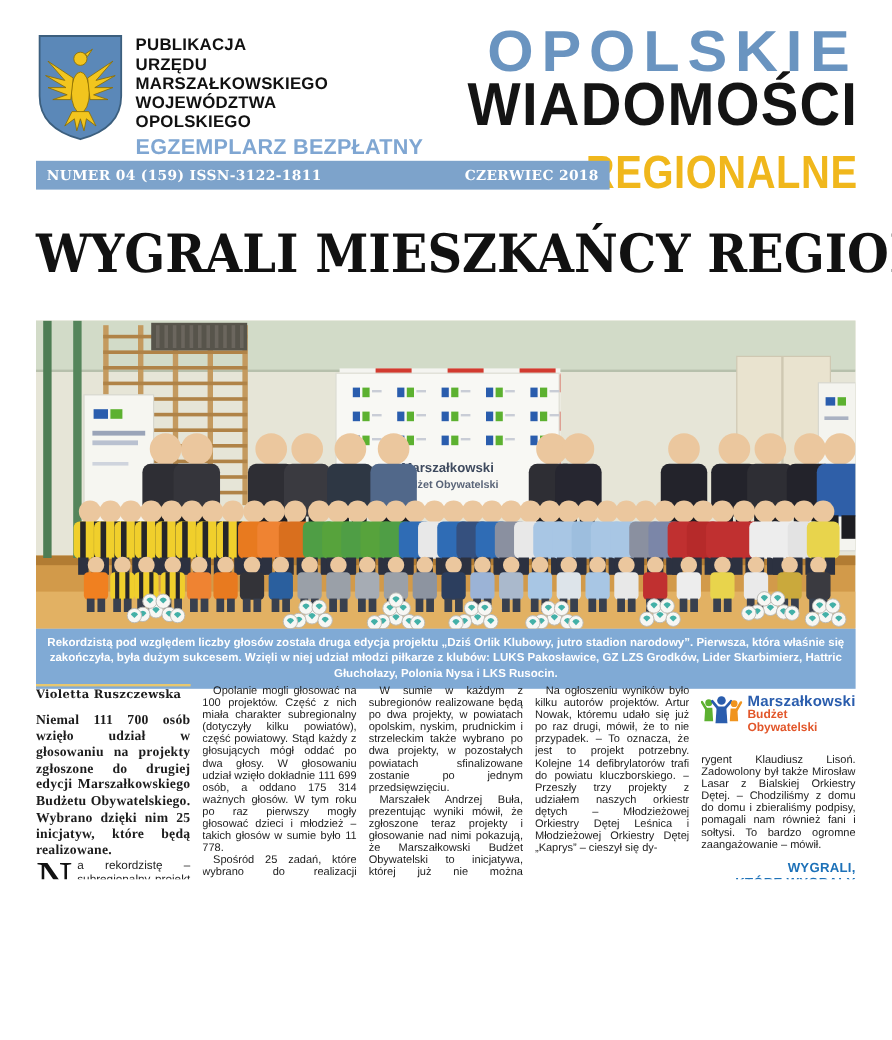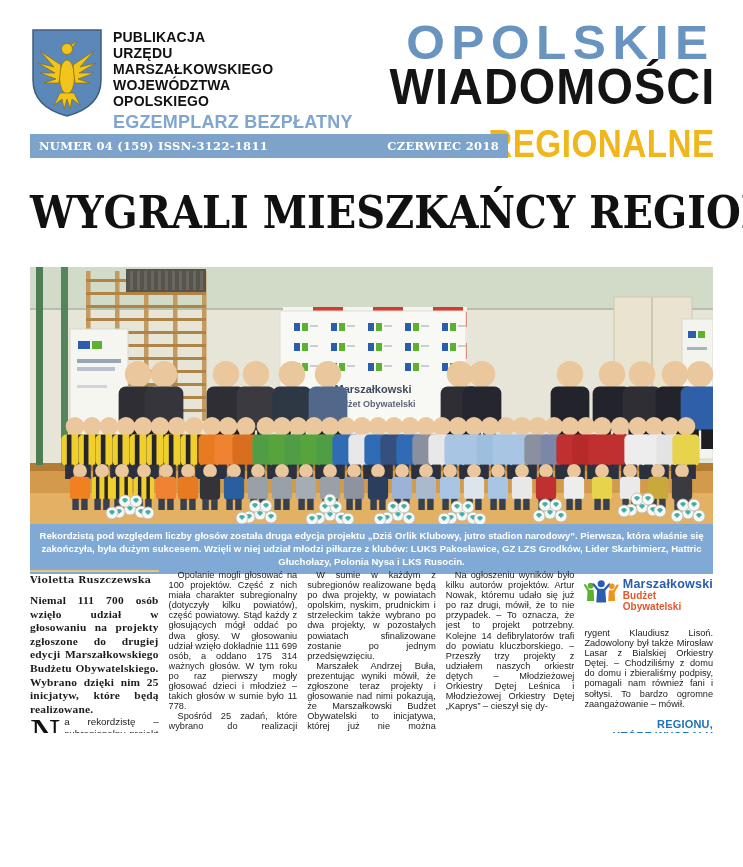--- a/index.html
+++ b/index.html
@@ -705,21 +705,21 @@
             <path d="M45,18 L50.5,8.5" stroke="#f0941f" stroke-width="3.2"></path>
           </g>
         </svg>
         <div class="mbo-text">
           <div class="mbo-l1">Marszałkowski</div>
           <div class="mbo-l2">Budżet Obywatelski</div>
         </div>
       </div>
       <p>rygent Klaudiusz Lisoń. Zadowolony był także Mirosław Lasar z Bialskiej Orkiestry Dętej. – Chodziliśmy z domu do domu i zbieraliśmy podpisy, pomagali nam również fani i sołtysi. To bardzo ogromne zaangażowanie – mówił.</p>
       <div class="teaser">
-        <div class="t-blue">REGIONU,</div>
+        <div class="t-blue">WYGRALI,</div>
         <div class="t-blue">KTÓRE WYGRAŁY</div>
         <div class="t-read">Czytaj str. 4 &gt;</div>
       </div>
     </div>
 
     <div class="stats">
       <div class="stat-row">
         <span class="stat-value">111 699</span>
         <span class="stat-label">OSÓB GŁOSUJĄCYCH</span>
       </div>

